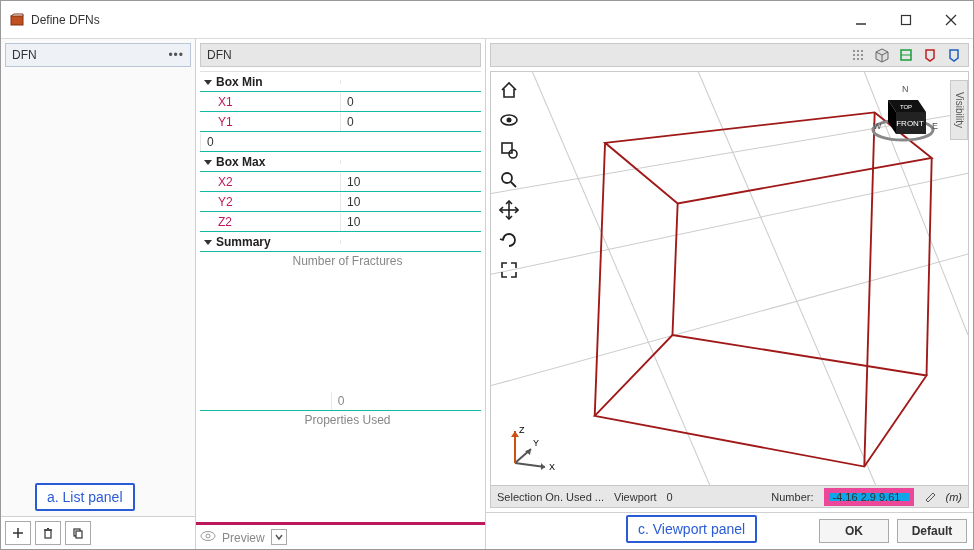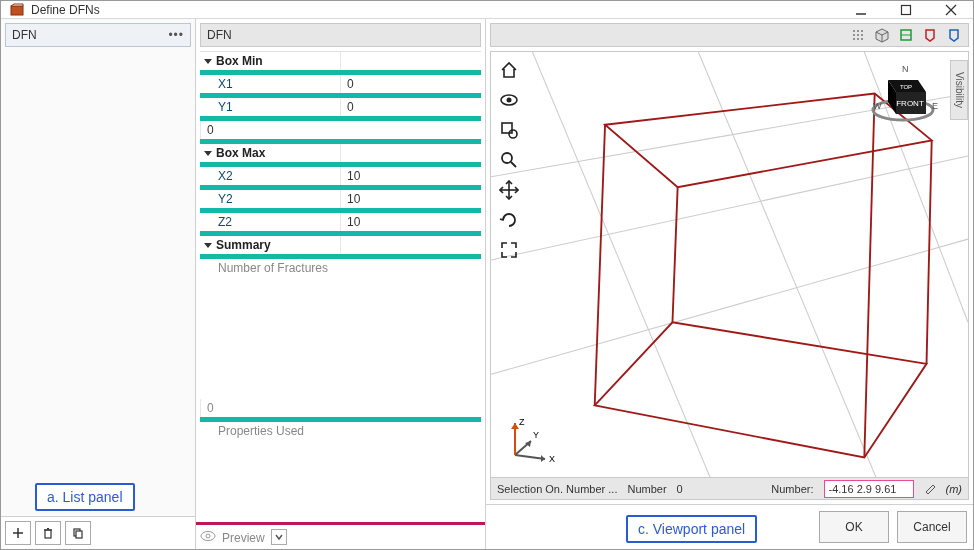--- a/index.html
+++ b/index.html
@@ -13,21 +13,21 @@
   .window {
     width: 974px;
     height: 550px;
     background: #fff;
     border: 1px solid #999;
     display: flex;
     flex-direction: column;
     position: relative;
   }
   .titlebar {
-    height: 18px;
+    height: 38px;
     background: #fff;
     border-bottom: 1px solid #d9d9d9;
     display: flex;
     align-items: center;
     padding: 0 0 0 8px;
   }
   .titlebar .icon { width: 16px; height: 16px; margin-right: 6px; display:flex;align-items:center;justify-content:center; }
   .titlebar .title { flex: 1; color: #333; }
   .titlebar .winbtn {
     width: 45px; height: 30px;
@@ -104,28 +104,29 @@
     padding:0 6px;
   }
   .prop-table {
     margin:0 4px;
     flex:1;
     overflow:auto;
     border-top:1px solid #e0e0e0;
   }
   .prop-row {
     display:flex;
-    border-bottom:5px solid #14b8a6;
+    border-bottom:1px solid #14b8a6;
     min-height:20px;
+    align-items:center;
   }
   .prop-row.section .prop-key { font-weight:bold; color:#222; }
   .prop-key {
     flex: 0 0 140px;
     padding:2px 4px 2px 18px;
-    color:#0c4a6e;
+    color:#be185d;
   }
   .prop-row.section .prop-key { padding-left:4px; }
   .caret {
     display:inline-block;
     width:0;height:0;
     border-left:4px solid transparent;
     border-right:4px solid transparent;
     border-top:5px solid #333;
     margin-right:4px;
     vertical-align:middle;
@@ -203,35 +204,36 @@
     background:#e7e7e7;
     border-top:1px solid #c9c9c9;
     display:flex;align-items:center;
     gap:10px;
     padding:0 6px;
     font-size:11px;
     color:#333;
   }
   .status-bar .spacer { flex:1; }
   .coord-box {
-    background:#ffffff;border:1px solid #ec4899;padding:0 4px;height:18px;display:flex;align-items:center;
+    background:#0ea5e9;border:5px solid #ec4899;padding:0 4px;height:18px;display:flex;align-items:center;
     min-width:90px;
   }
 
   .dialog-bottom {
     border-top:1px solid #d0d0d0;
     padding:6px;
     display:flex;justify-content:flex-end;gap:8px;
     background:#fff;
   }
   .dlg-btn {
-    min-width:70px;height:32px;
+    min-width:70px;height:24px;
     border:1px solid #aaa;background:#f5f5f5;
     display:flex;align-items:center;justify-content:center;
     cursor:pointer;
+    font-weight:bold;
   }
 </style>
 </head>
 <body>
 
 <div class="window">
 
   <div class="titlebar">
     <span class="icon">
       <svg width="14" height="14" viewBox="0 0 14 14">
@@ -498,35 +500,35 @@
             <text x="36" y="25" font-size="9">Y</text>
             <line x1="18" y1="42" x2="18" y2="10" stroke="#d05010" stroke-width="2"></line>
               <polygon points="18,10 14,16 22,16" fill="#d05010"></polygon>
             <text x="22" y="12" font-size="9">Z</text>
           </svg>
         </div>
 
         <div class="visibility-tab">Visibility</div>
 
         <div class="status-bar">
-          <span>Selection On. Number ...</span>
-          <span>Number</span>
+          <span>Selection On. Used ...</span>
+          <span>Viewport</span>
           <span>0</span>
           <span class="spacer"></span>
           <span>Number:</span>
           <span class="coord-box">-4.16 2.9 9.61</span>
           <span><svg width="12" height="12">
                 <path d="M2,10 L9,3 L11,5 L4,12 Z" fill="none" stroke="#555"></path>
               </svg></span>
           <span style="font-style:italic">(m)</span>
         </div>
       </div>
 
       <div class="annot" style="left:140px;bottom:6px">c. Viewport panel</div>
 
       <div class="dialog-bottom">
         <div class="dlg-btn">OK</div>
-        <div class="dlg-btn">Cancel</div>
+        <div class="dlg-btn">Default</div>
       </div>
     </div>
 
   </div>
 </div>
 
 </body></html>

